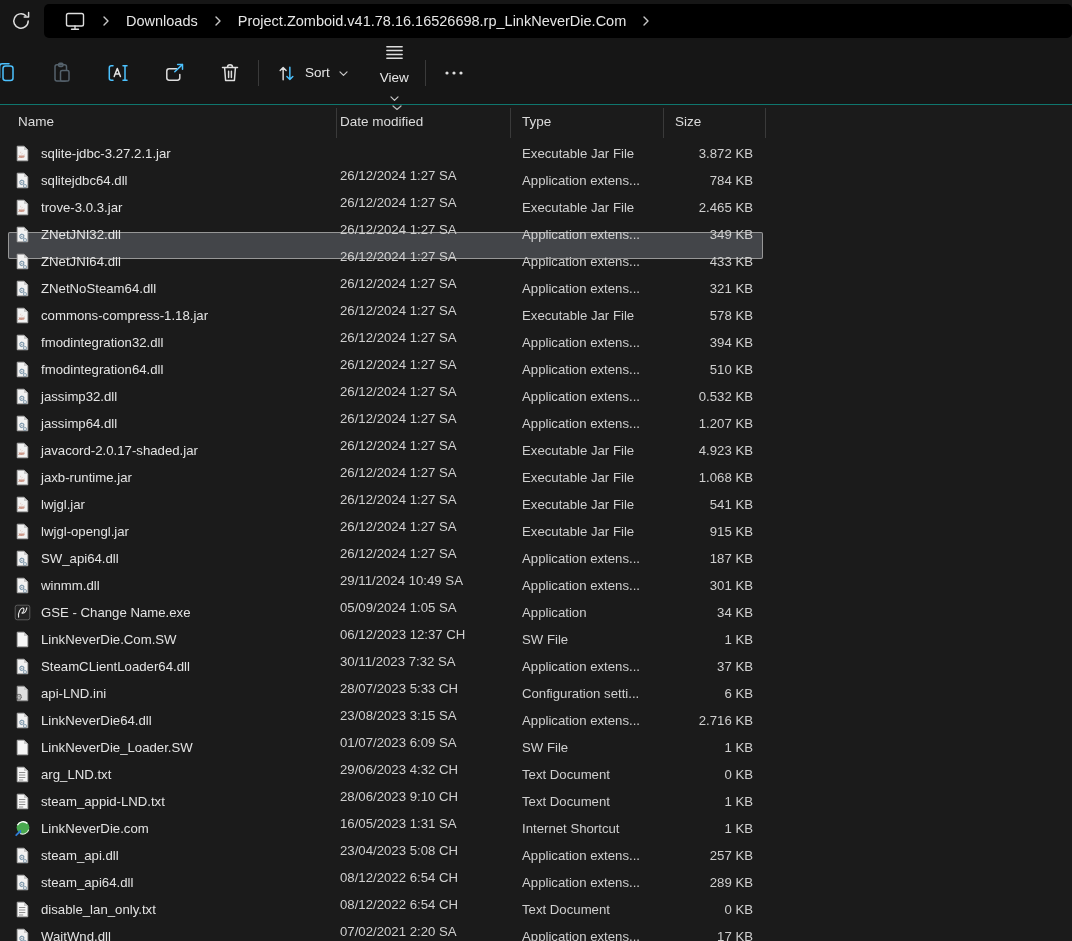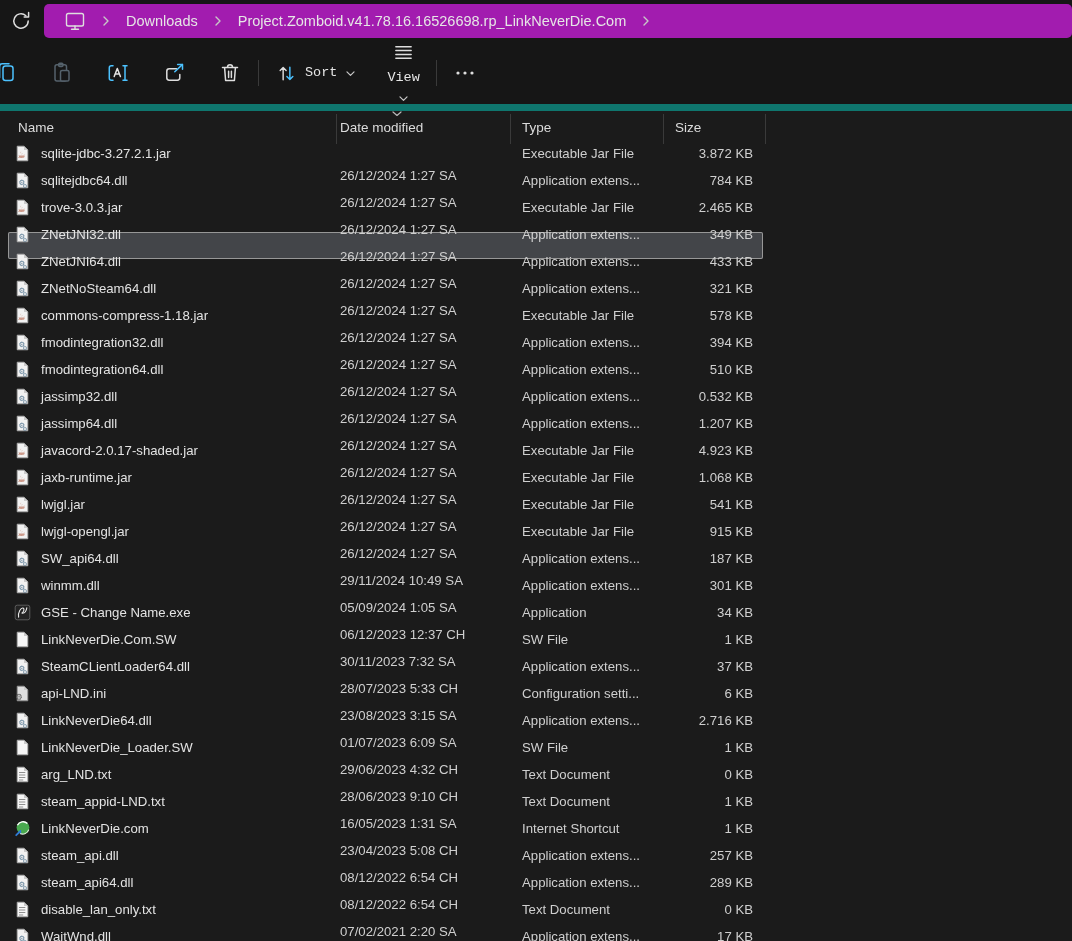--- a/index.html
+++ b/index.html
@@ -6,30 +6,30 @@
   body{
     width:1072px;height:941px;overflow:hidden;position:relative;
     background:#1b1b1b;
     font-family:"Liberation Sans","DejaVu Sans",sans-serif;
     color:#e6e6e6;-webkit-font-smoothing:antialiased;
   }
   
   .addr-row{height:42px;background:#161616;display:flex;align-items:center;}
   .icon-btn{display:flex;align-items:center;justify-content:center;background:none;border:none;padding:0;cursor:pointer;}
   .refresh-btn{width:38px;height:36px;margin-left:2px;flex:0 0 auto;}
-  .breadcrumb{flex:1;height:34px;margin:0 0 0 4px;background:#a21caf;border-radius:5px;display:flex;align-items:center;padding-left:14px;overflow:hidden;}
+  .breadcrumb{flex:1;height:34px;margin:0 0 0 4px;background:#000000;border-radius:5px;display:flex;align-items:center;padding-left:14px;overflow:hidden;}
   .crumb-btn{display:flex;align-items:center;height:28px;padding:0 6px;border-radius:4px;background:none;border:none;color:#e6e6e6;font-size:14.5px;font-family:inherit;cursor:pointer;}
   .crumb-chev{display:flex;align-items:center;padding:0 6px;}
   
   .toolbar{height:62px;background:#161616;display:flex;align-items:center;}
-  .tb-btn{height:38px;min-width:40px;border-radius:5px;display:flex;align-items:center;justify-content:center;gap:7px;background:none;border:none;color:#e6e6e6;font-size:13.5px;font-family:Liberation Mono, monospace;cursor:pointer;padding:0 8px;}
+  .tb-btn{height:38px;min-width:40px;border-radius:5px;display:flex;align-items:center;justify-content:center;gap:7px;background:none;border:none;color:#e6e6e6;font-size:13.5px;font-family:Liberation Sans, sans-serif;cursor:pointer;padding:0 8px;}
   .tb-sep{width:1px;height:26px;background:#3a3a3a;margin:0 8px;flex:0 0 auto;}
   .tb-label{line-height:1;}
   
-  .col-header{position:relative;height:34px;border-top:7px solid #0f766e;background:#1b1b1b;font-size:13.5px;color:#dcdcdc;}
+  .col-header{position:relative;height:34px;border-top:1px solid #0f766e;background:#1b1b1b;font-size:13.5px;color:#dcdcdc;}
   .col-h{position:absolute;top:9px;background:none;border:none;color:#dcdcdc;font-size:13.5px;font-family:inherit;padding:0;cursor:pointer;}
   .col-h.name{left:18px;}
   .col-h.date{left:340px;}
   .col-h.type{left:522px;}
   .col-h.size{left:675px;}
   .col-sep{position:absolute;top:3px;width:1px;height:30px;background:#3a3a3a;}
   .sort-caret{position:absolute;left:390px;top:-2px;}
   
   .list{position:absolute;top:138px;left:0;right:0;bottom:0;overflow:hidden;}
   .row{display:grid;grid-template-columns:328px 174px 153px 100px;align-items:center;height:27px;width:755px;margin-left:8px;border-radius:2px;font-size:13.2px;cursor:default;}

